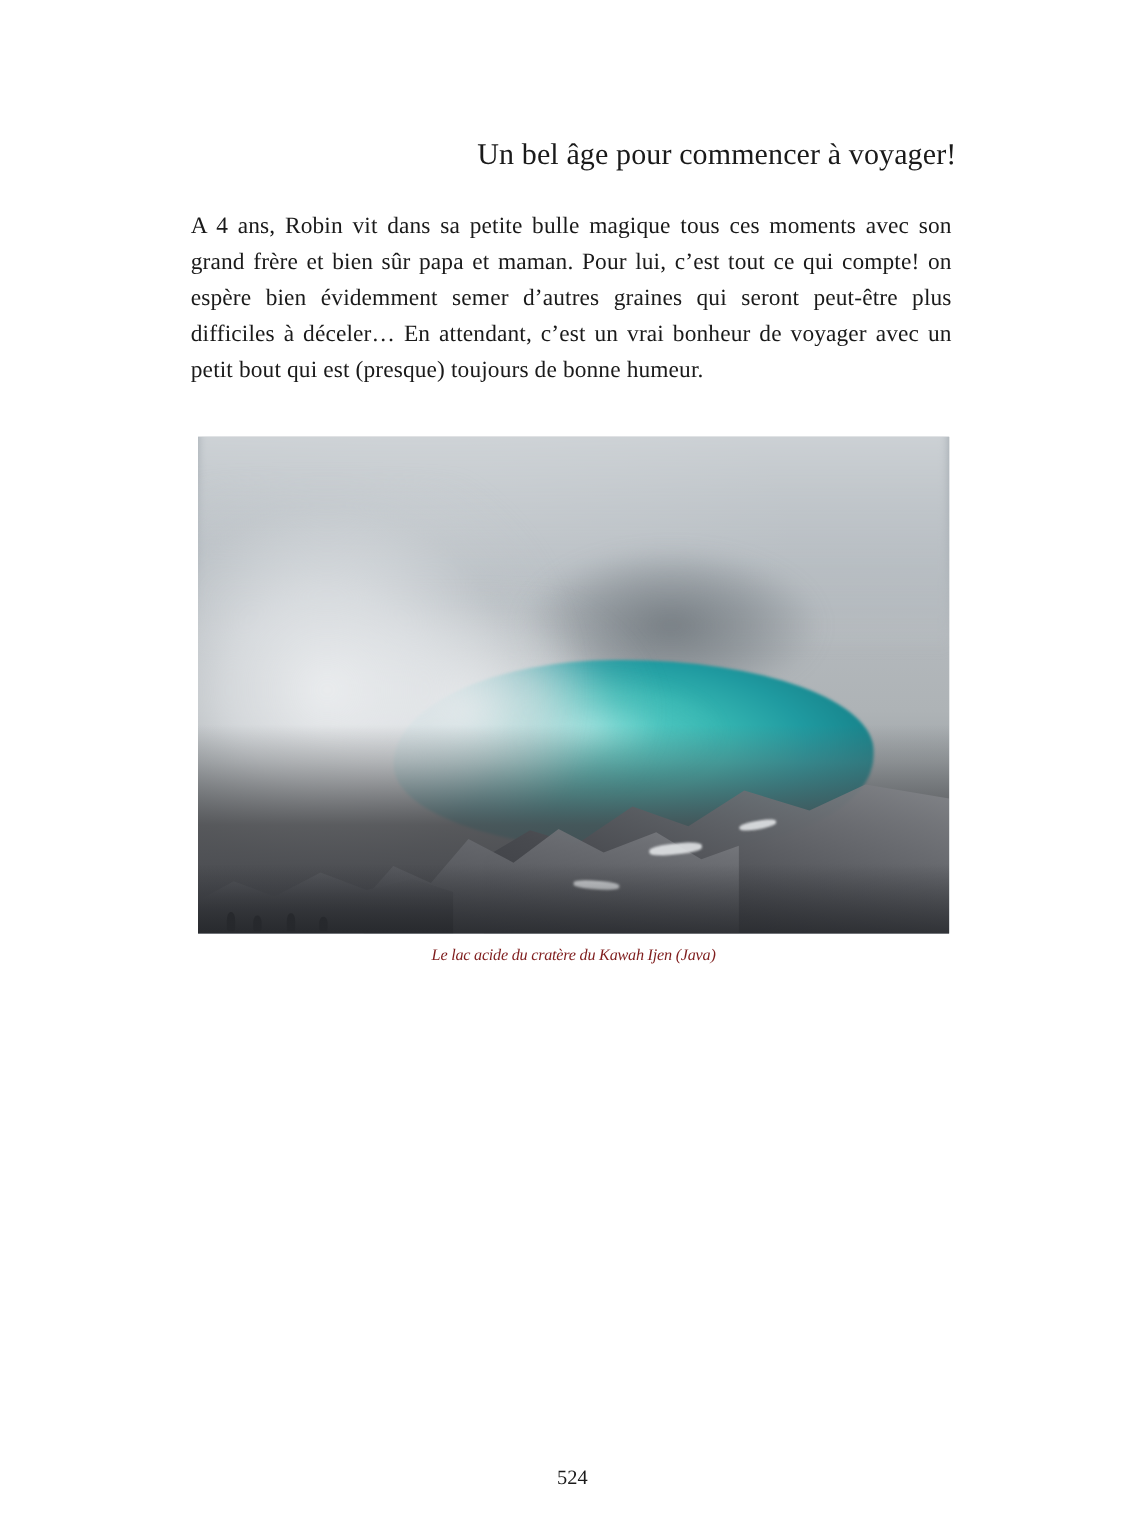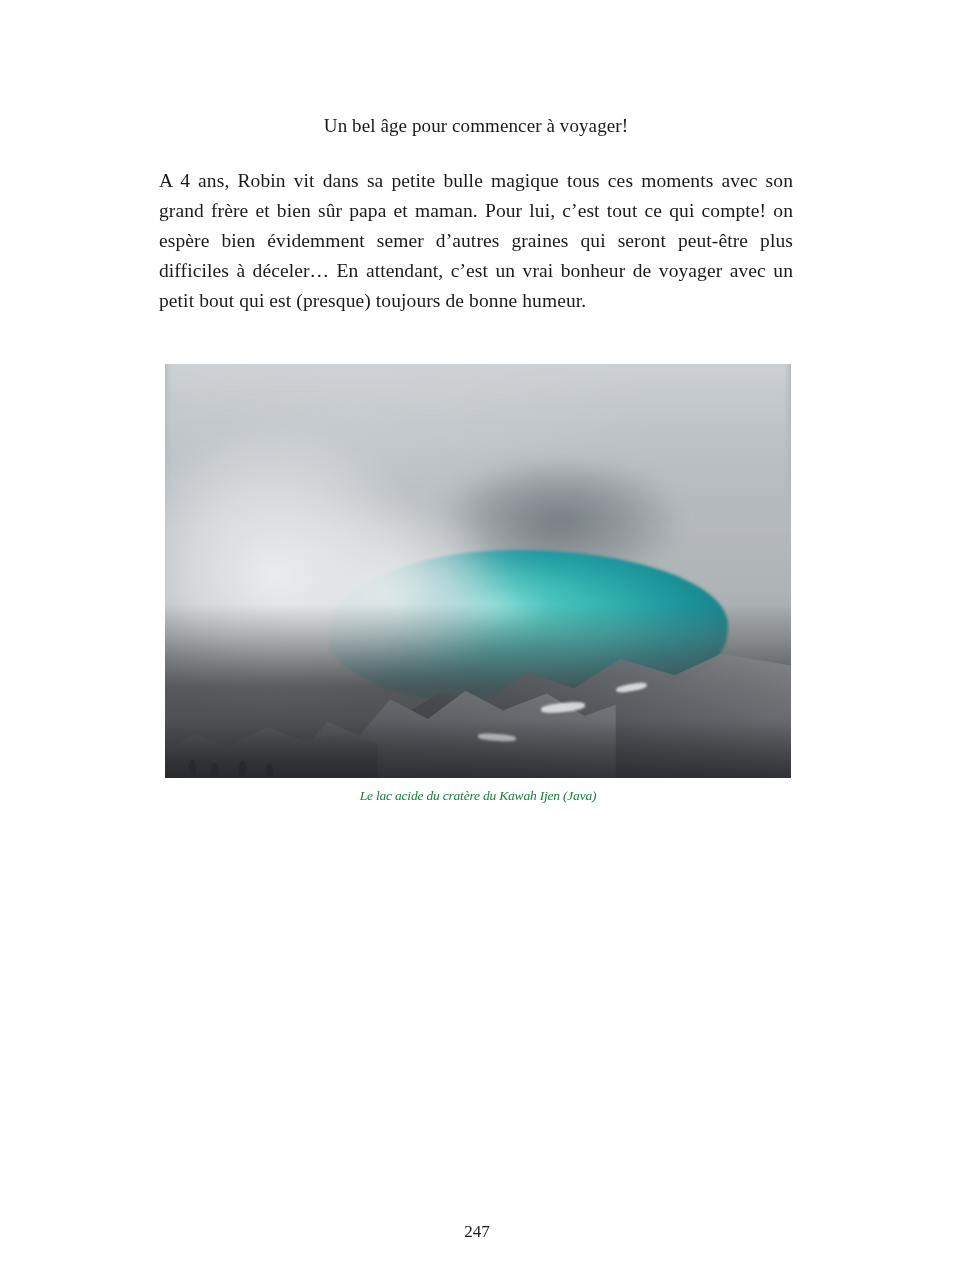--- a/index.html
+++ b/index.html
@@ -25,24 +25,24 @@
   }
 
   .content {
     position: absolute;
     left: 155px;
     top: 112px;
     width: 642px;
   }
 
   .intro-line {
-    font-size: 19px;
+    font-size: 25px;
     line-height: 1.45;
     margin: 0 0 26px 0;
-    text-align: center;
+    text-align: right;
     letter-spacing: 0.1px;
   }
 
   .body-par {
     font-size: 19.5px;
     line-height: 1.54;
     margin: 4px;
     text-align: justify;
     text-justify: inter-word;
     letter-spacing: 0.1px;
@@ -184,21 +184,21 @@
     left: 0; bottom: 0;
     width: 100%; height: 14%;
     background: linear-gradient(180deg, rgba(40,42,46,0) 0%, rgba(36,38,42,0.75) 100%);
   }
 
   .caption {
     width: 626px;
     text-align: center;
     font-style: italic;
     font-size: 13.5px;
-    color: #15803d;
+    color: #7f1d1d;
     margin-top: 10px;
     letter-spacing: -0.2px;
   }
 
   .folio {
     position: absolute;
     left: 0;
     top: 1222px;
     width: 954px;
     text-align: center;
@@ -236,15 +236,15 @@
         <div class="fig-dot" style="left:4%"></div>
         <div class="fig-dot" style="left:22%;height:13px"></div>
         <div class="fig-dot" style="left:44%;height:15px"></div>
         <div class="fig-dot" style="left:66%;height:12px"></div>
       </div>
       <div class="bottom-shadow"></div>
     </div>
     <div class="caption">Le lac acide du cratère du Kawah Ijen (Java)</div>
   </div>
 
-  <div class="folio">247</div>
+  <div class="folio">524</div>
 
 </div>
 
 </body></html>

